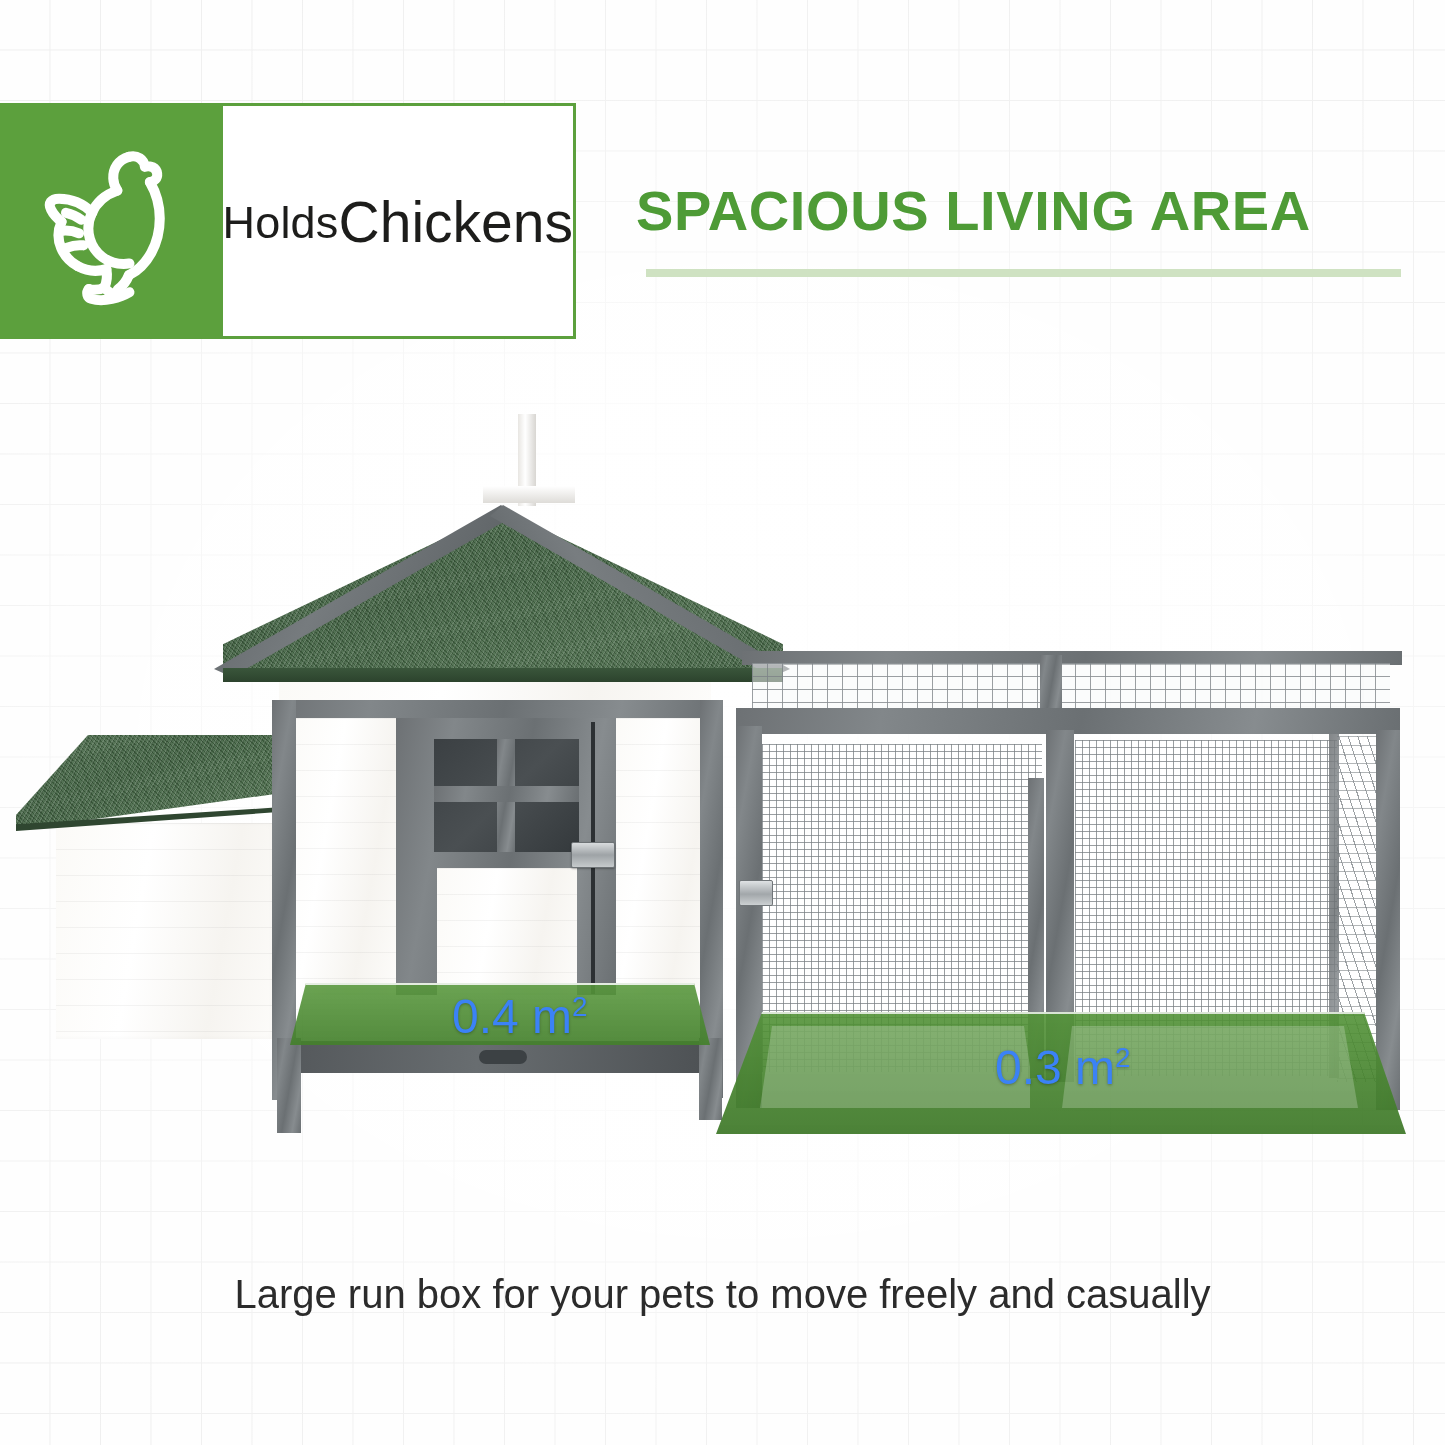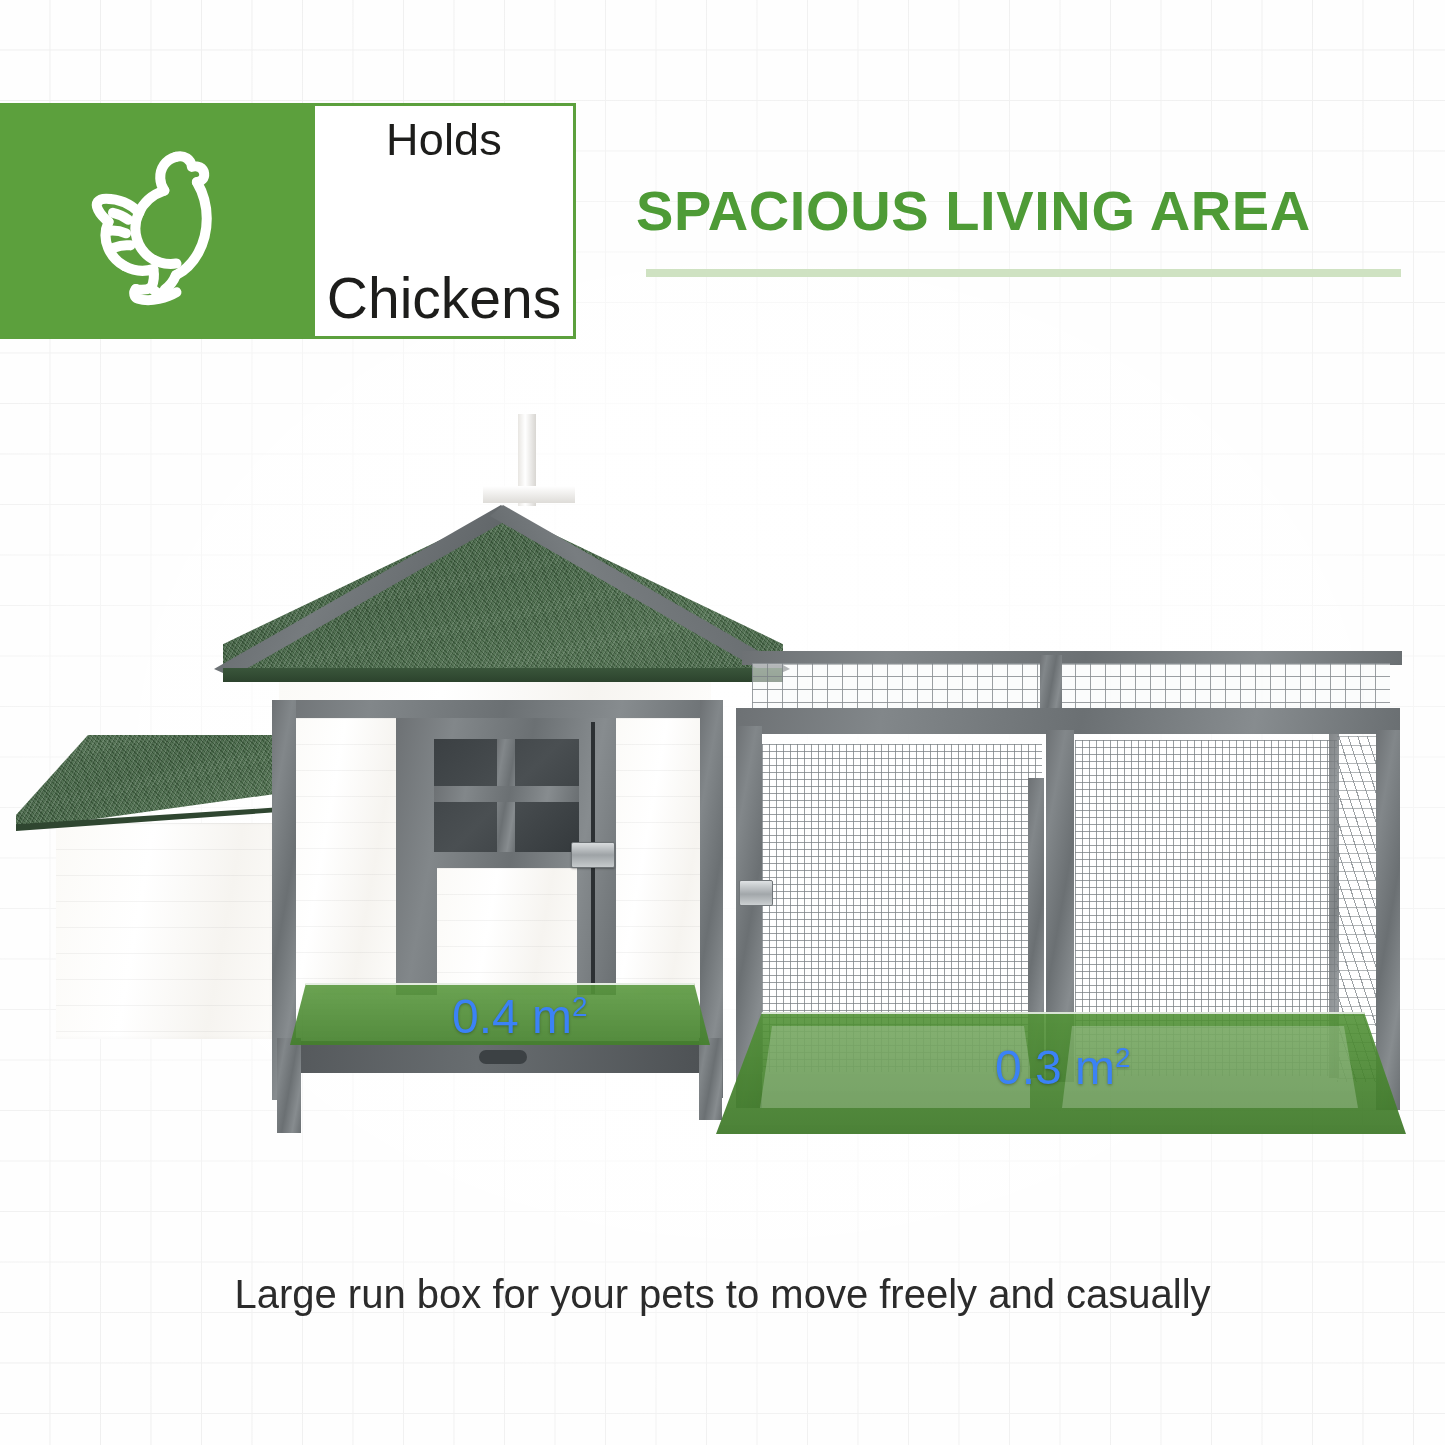--- a/index.html
+++ b/index.html
@@ -32,21 +32,21 @@
   #badge-green{
     width:315px; height:100%;
     background:#5CA03D;
     display:flex; align-items:center; justify-content:center;
   }
   #badge-green svg{ width:186px; height:186px; display:block; margin-left:6px;}
   #badge-white{
     flex:1; height:100%;
     background:#ffffff;
     border:3px solid #5CA03D; border-left:none;
-    display:flex; flex-direction:column; align-items:center; justify-content:space-between;
+    display:flex; flex-direction:row; align-items:center; justify-content:space-between;
     padding:11px 0 9px 0;
   }
   #badge-holds{ font-size:45px; color:#1d1d1b; font-weight:400; letter-spacing:.2px; line-height:1; }
   #badge-count{ font-size:78px; color:#5CA03D; font-weight:bold; line-height:1; letter-spacing:-1px; }
   #badge-chickens{ font-size:57px; color:#1d1d1b; font-weight:400; line-height:1; }
 
   
   #headline{
     position:absolute; left:636px; top:183px; z-index:30;
     font-size:56px; font-weight:bold; color:#4E9B36;

